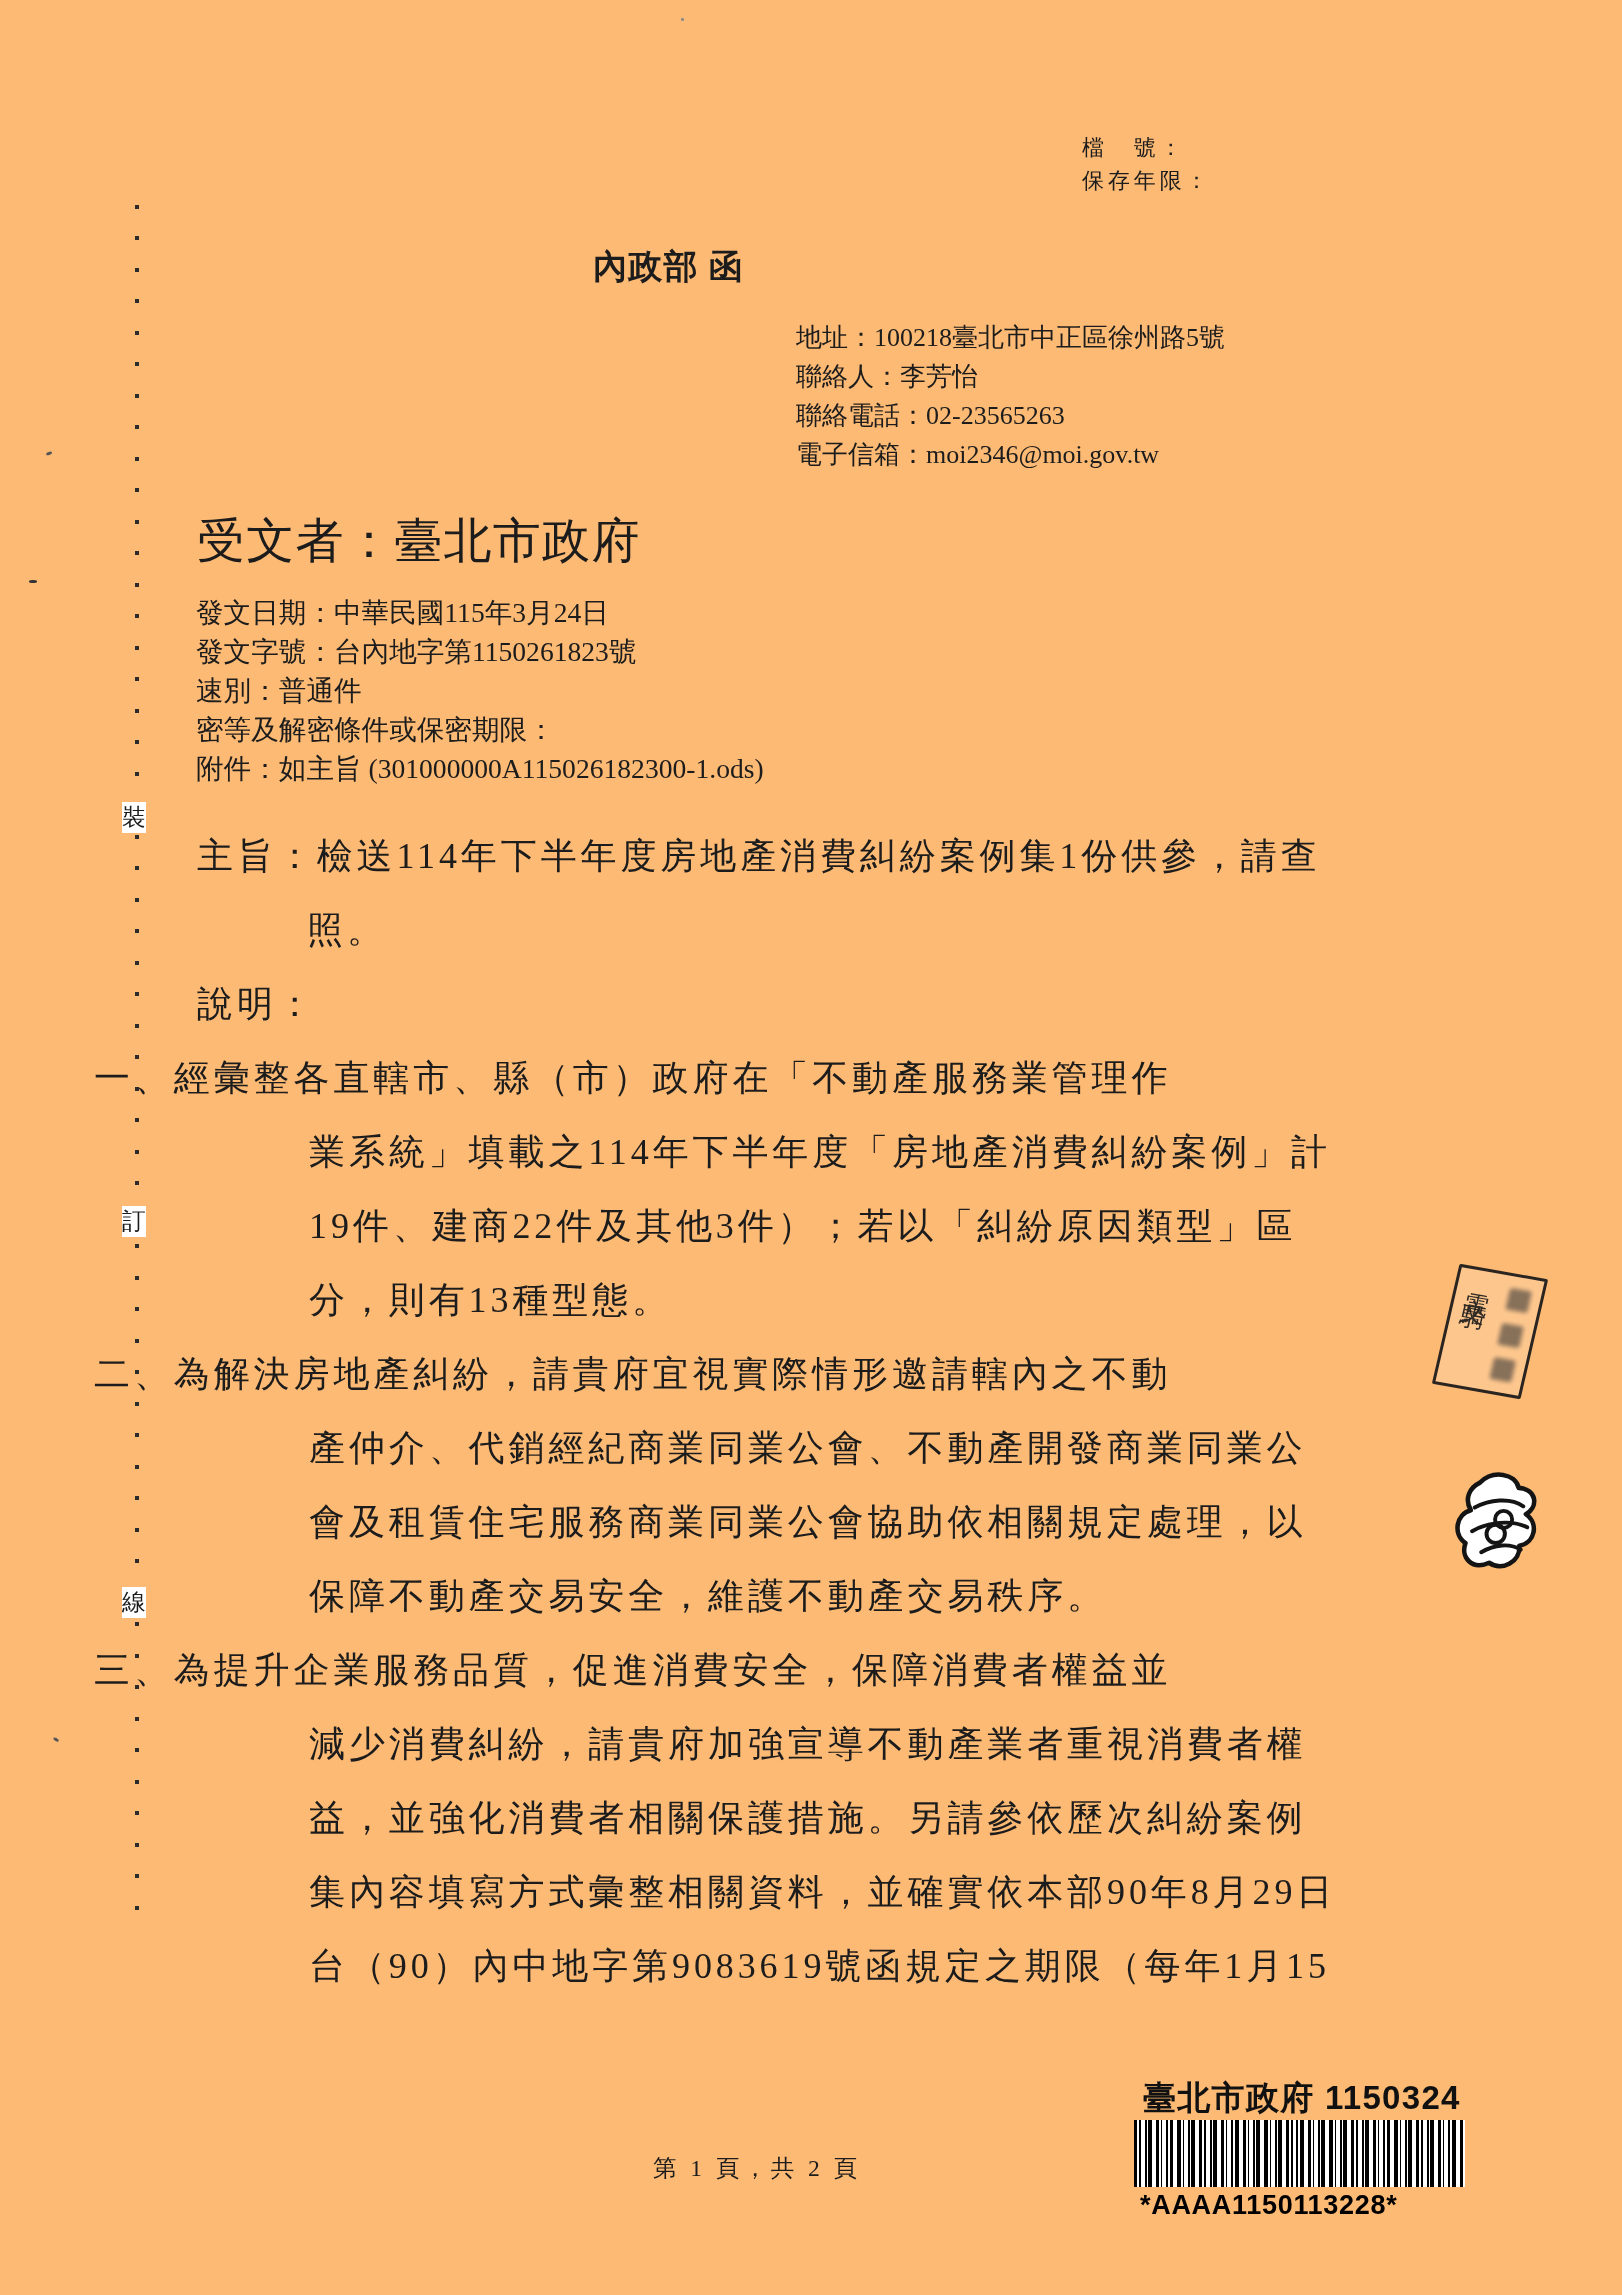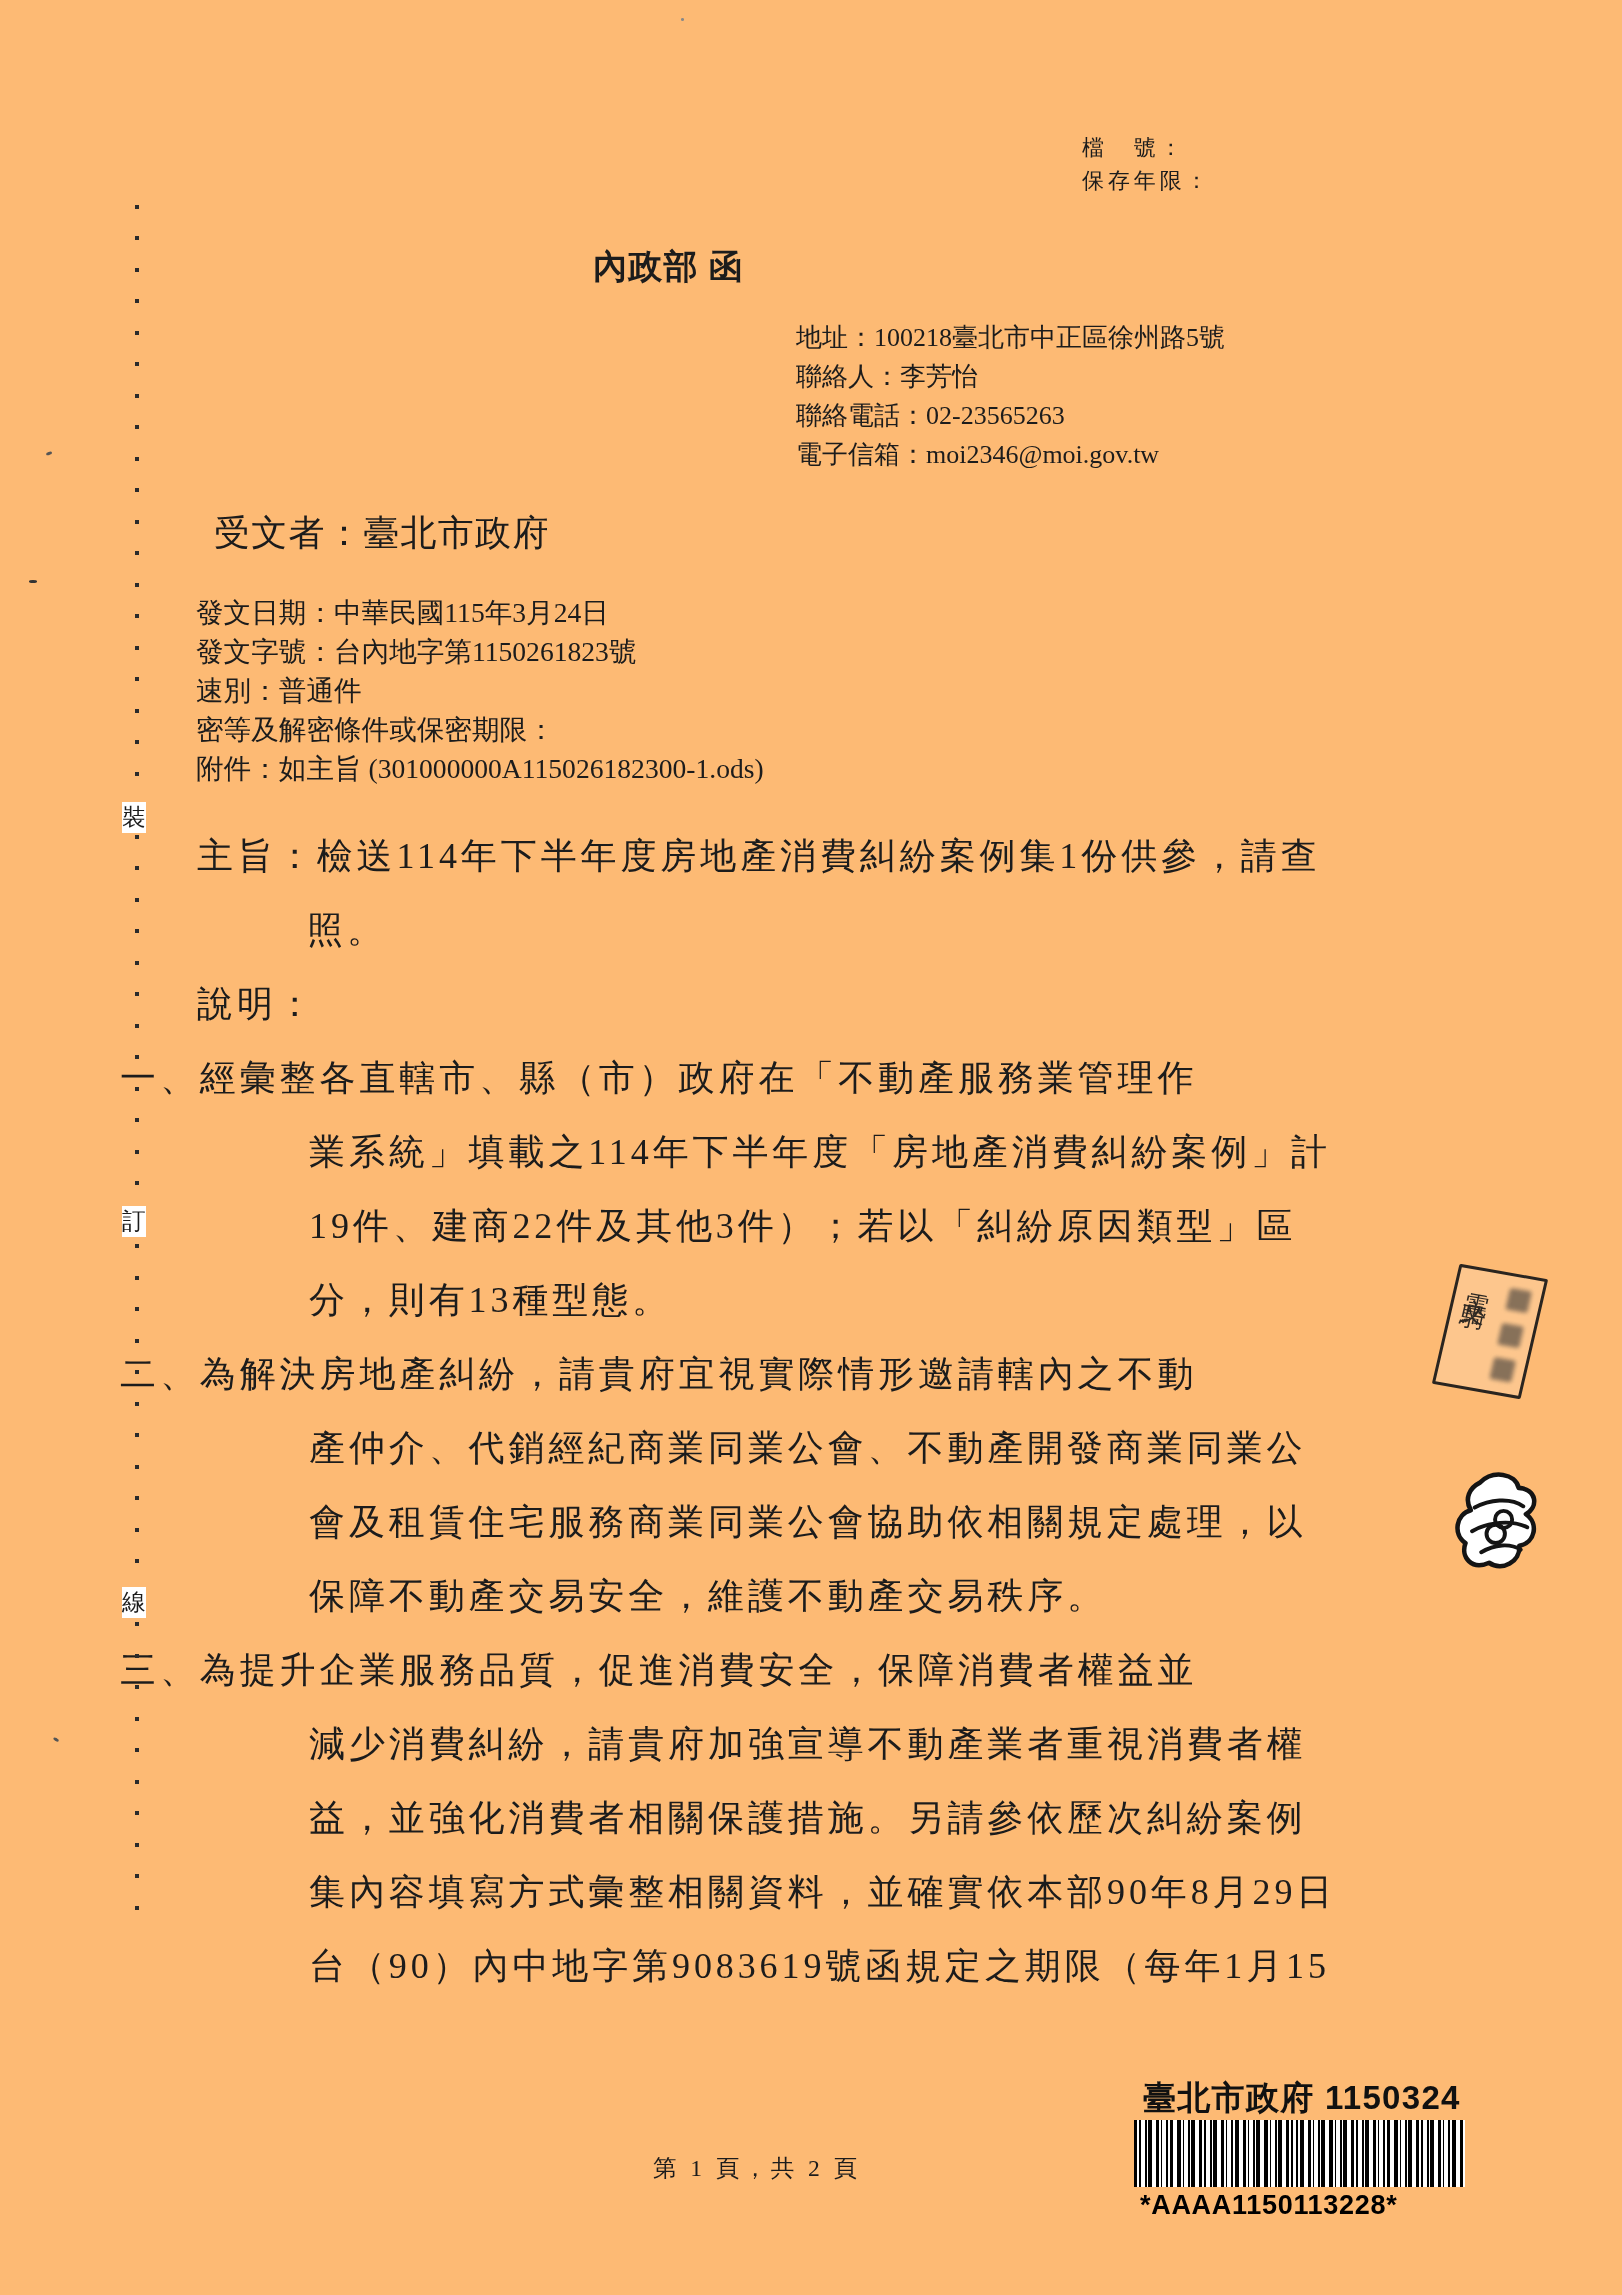--- a/index.html
+++ b/index.html
@@ -12,29 +12,29 @@
     color:#1c1c1c;
     padding-left:23px;
   }
   
   .fileno{position:absolute;left:1082px;top:131px;font-size:22px;letter-spacing:3.9px;line-height:33px;white-space:nowrap;}
   
   .doc-title{position:absolute;left:593px;top:244px;font-size:34px;font-weight:600;letter-spacing:1.3px;white-space:nowrap;}
   
   .contact{position:absolute;left:796px;top:318px;font-size:26px;line-height:39px;white-space:nowrap;}
   
-  .recipient{position:absolute;left:214px;top:509px;font-size:36px;letter-spacing:1.3px;white-space:nowrap;font-family:Liberation Serif, serif;}
+  .recipient{position:absolute;left:197px;top:509px;font-size:48px;letter-spacing:1.3px;white-space:nowrap;font-family:Liberation Serif, serif;}
   
   .meta{position:absolute;left:196px;top:593px;font-size:27.6px;line-height:39px;white-space:nowrap;}
   
   .body-text{position:absolute;left:0;top:819px;width:1623px;}
   .bline{font-size:36px;line-height:74px;letter-spacing:3.9px;white-space:nowrap;}
   .bl-main{margin-left:197px;}
   .bl-hang{margin-left:307px;}
-  .bl-item{margin-left:120px;}
+  .bl-item{margin-left:94px;}
   .bl-hang2{margin-left:309px;}
   
   .dots{position:absolute;left:135px;top:205px;width:3.9px;height:1707px;
     background:repeating-linear-gradient(180deg,#2b2b2b 0 3.9px,transparent 3.9px 31.5px);}
   .bind-ch{position:absolute;left:122px;font-size:23.6px;background:#fff;padding:3.9px 0;line-height:1;}
   .bind-ch1{top:802px;}
   .bind-ch2{top:1206px;}
   .bind-ch3{top:1587px;}
   
   .exstamp{

